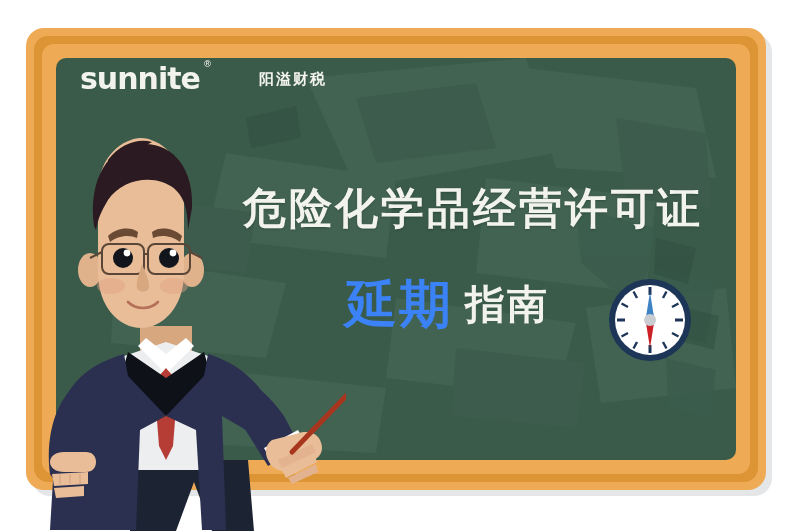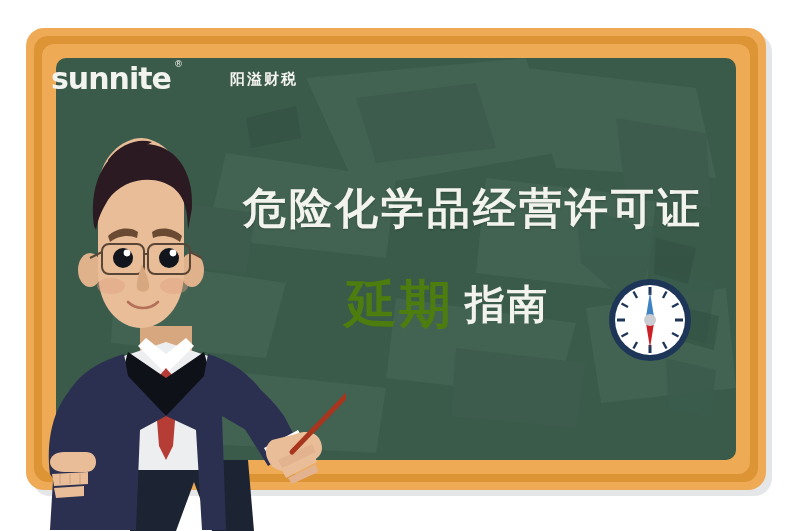--- a/index.html
+++ b/index.html
@@ -75,21 +75,21 @@
   .board-texture {
     position: absolute;
     inset: 0;
     width: 100%;
     height: 100%;
   }
 
   
   .logo-block {
     position: absolute;
-    left: 51px;
+    left: 80px;
     top: 64px;
     display: flex;
     align-items: center;
     gap: 14px;
     z-index: 8;
   }
   .logo-wordmark {
     position: relative;
     font-family: "DejaVu Sans", sans-serif;
     font-size: 30px;
@@ -139,21 +139,21 @@
     z-index: 7;
     display: flex;
     align-items: center;
     white-space: nowrap;
   }
   .sub-accent {
     font-family: "DejaVu Sans", sans-serif;
     font-size: 52px;
     font-weight: 700;
     letter-spacing: 2px;
-    color: #4d7c0f;
+    color: #3b82f6;
     line-height: 1;
   }
   .sub-rest {
     font-family: "DejaVu Sans", sans-serif;
     font-size: 40px;
     font-weight: 700;
     letter-spacing: 2px;
     color: #f3f3ee;
     line-height: 1;
     margin-left: 12px;

